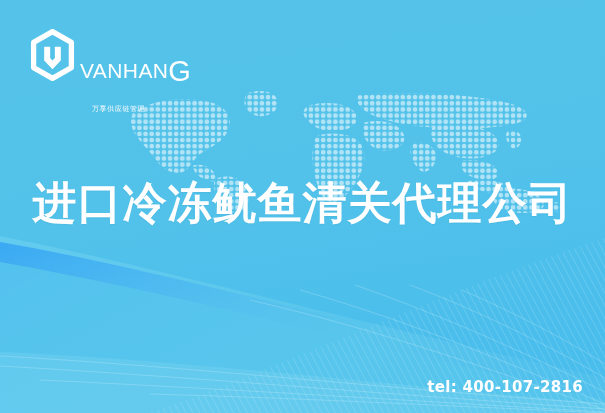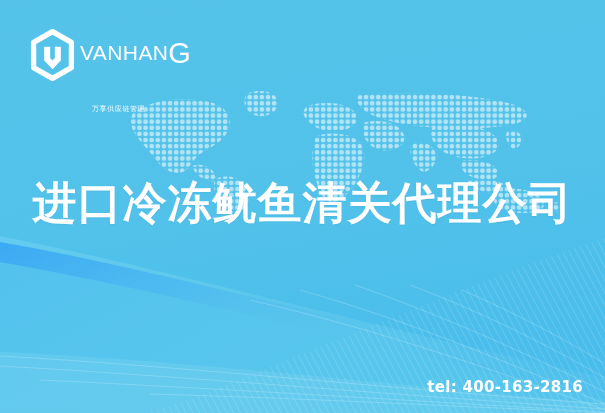--- a/index.html
+++ b/index.html
@@ -54,21 +54,21 @@
   }
   #logo-text {
     position: relative;
     margin-left: 4px;
     height: 40px;
     width: 100px;
   }
   #logo-wordmark {
     position: absolute;
     left: 0;
-    top: 2px;
+    top: 20px;
     font-size: 21px;
     letter-spacing: 0.4px;
     color: #ffffff;
     font-weight: 400;
     font-family: "Liberation Sans", sans-serif;
     white-space: nowrap;
   }
   #logo-wordmark .big-g {
     font-size: 29px;
     font-weight: 300;
@@ -254,15 +254,15 @@
     </svg>
 
     <div id="logo-text">
       <div id="logo-wordmark"><span>VANHAN</span><span class="big-g">G</span></div>
       <div id="logo-sub">万享供应链管理</div>
     </div>
   </div>
 
   <div id="headline">进口冷冻鱿鱼清关代理公司</div>
 
-  <div id="phone">tel: 400-163-2816</div>
+  <div id="phone">tel: 400-107-2816</div>
 
 </div>
 
 </body></html>

